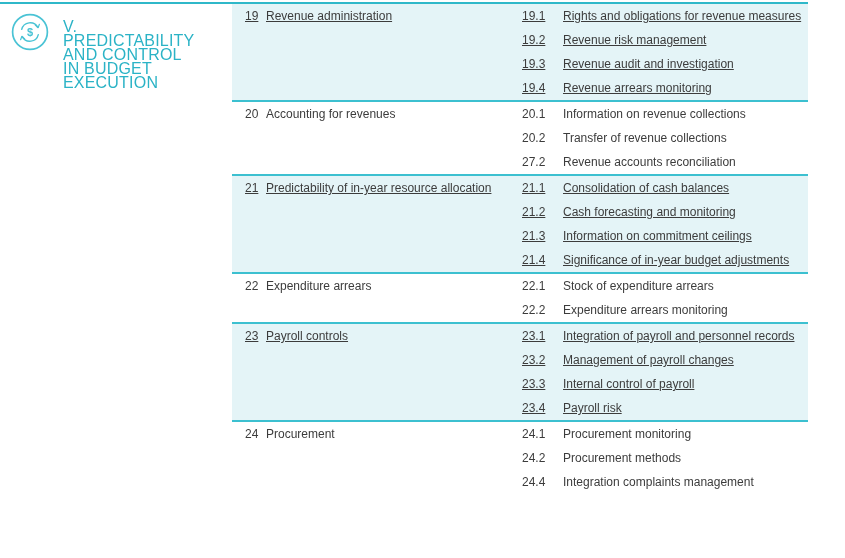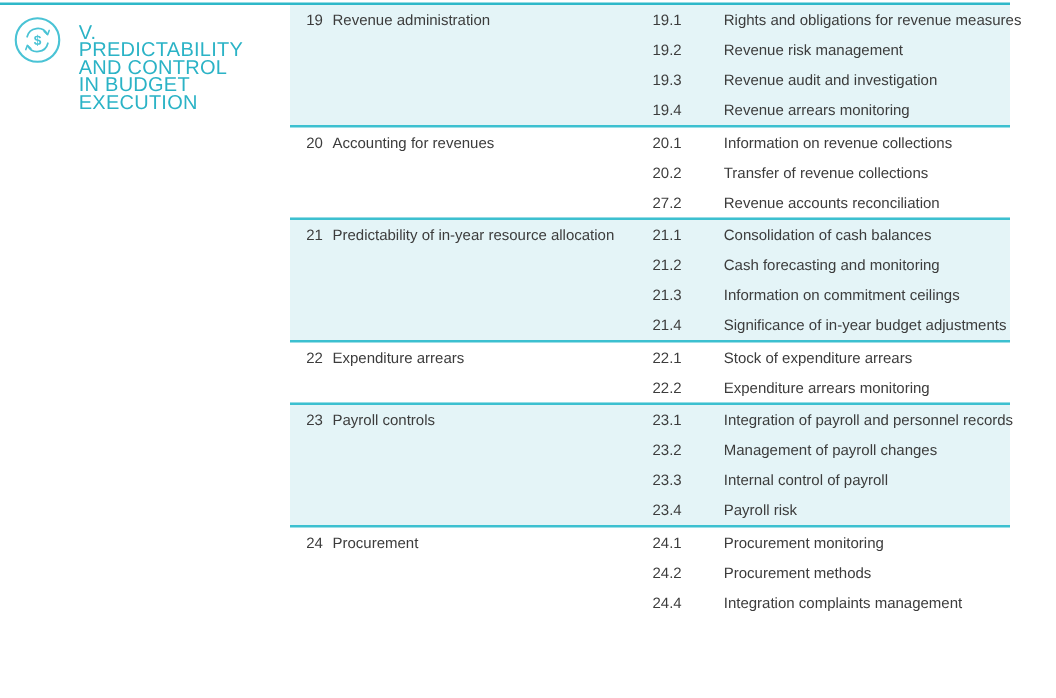--- a/index.html
+++ b/index.html
@@ -38,29 +38,29 @@
     text-transform: uppercase;
   }
 
   
   .indicators-table {
     position: absolute; left: 232px; top: 4px;
     width: 576px;
     font-size: 12px;
   }
   .group { display: flex; line-height: 24px; }
-  .group.shaded { background: #e4f4f7; }
+  .group.shaded { background: #e4f4f7; text-decoration: underline; }
   .group + .group { border-top: 2px solid #3cc0d0; }
 
   .g-left { width: 290px; flex-shrink: 0; display: flex; align-items: flex-start; }
   .inum  { width: 34px; padding-left: 13px; flex-shrink: 0; }
   .iname { white-space: nowrap; }
 
   .g-right { flex: 1; display: flex; flex-direction: column; }
-  .dim   { display: flex; align-items: flex-start; gap: 16px; }
+  .dim   { display: flex; align-items: flex-start; }
   .dnum  { width: 41px; flex-shrink: 0; }
   .dname { width: 243px; }
 </style>
 </head>
 <body>
 
 <div class="top-rule"></div>
 
 <div class="section-header">
   <div class="icon-wrap">

